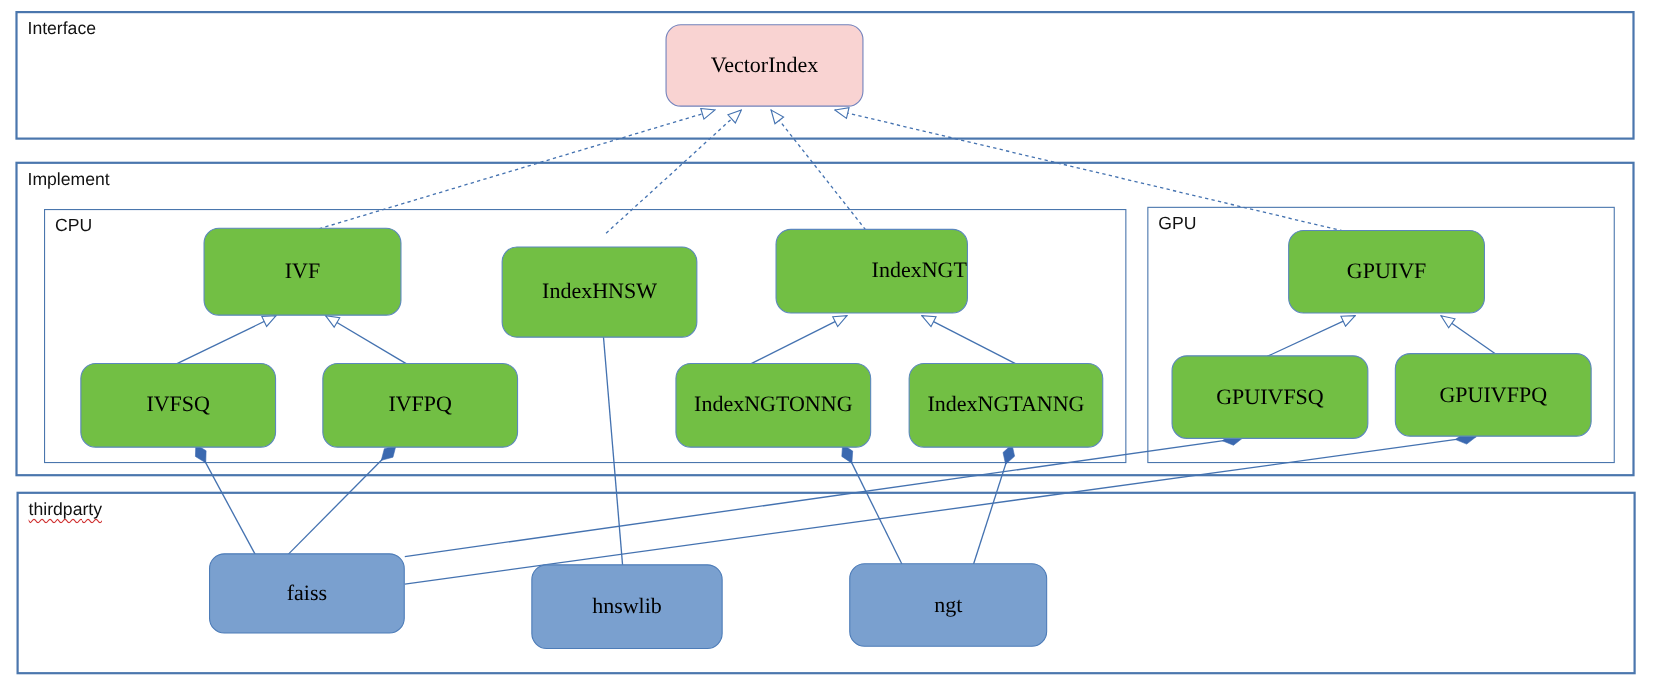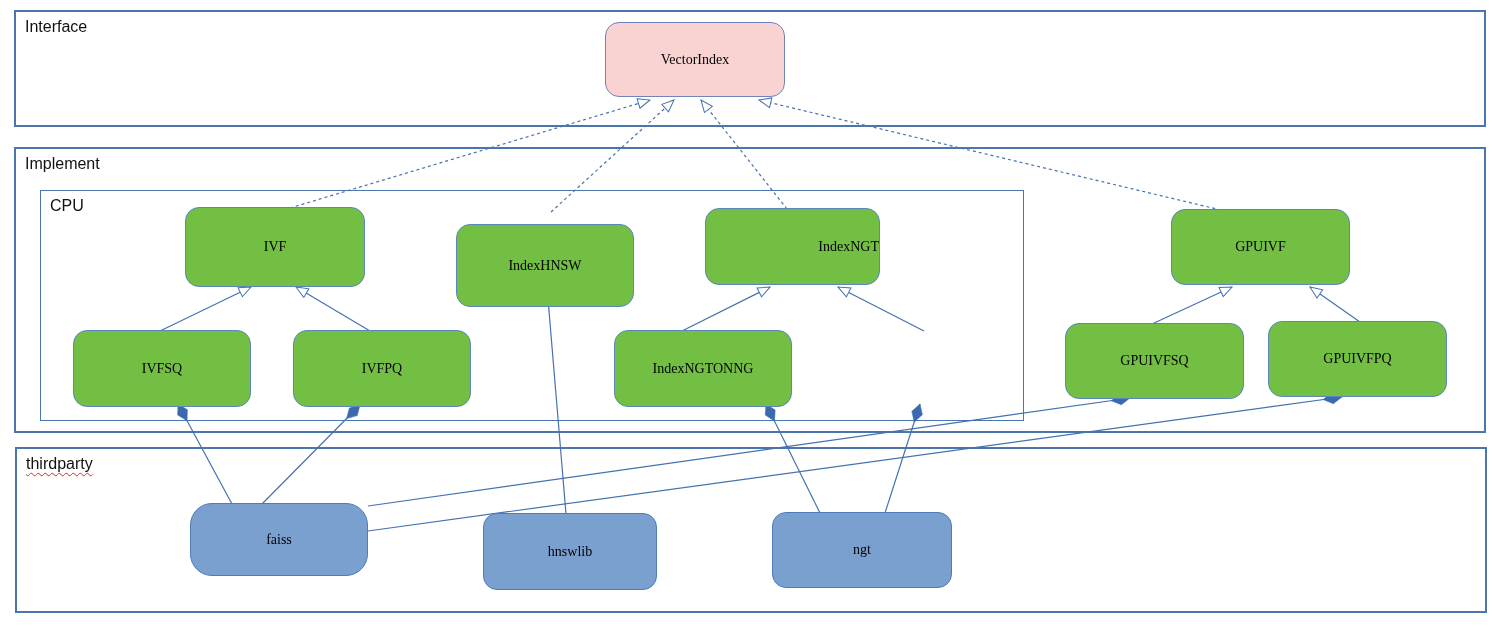--- a/index.html
+++ b/index.html
@@ -17,21 +17,21 @@
     position:absolute;left:9px;top:6px;font-size:16px;color:#111;
     font-family:"Liberation Sans", sans-serif;white-space:nowrap;
   }
   .squiggle{
     text-decoration:underline;text-decoration-style:wavy;text-decoration-color:#d03030;
     text-decoration-thickness:1px;text-underline-offset:3px;
   }
   .node{
     position:absolute;box-sizing:border-box;border-radius:14px;
     display:flex;align-items:center;justify-content:center;
-    font-family:"Liberation Serif", serif;font-size:14px;color:#000;
+    font-family:"Liberation Serif", serif;font-size:20px;color:#000;
     z-index:3;
   }
   .node-impl{background:#72bf44;border:1.5px solid #5b87bd;}
   .node-iface{background:#f9d3d2;border:1.5px solid #7282bc;}
   .node-lib{background:#7aa0cf;border:1.5px solid #4d7cb8;}
   #edges{position:absolute;left:0;top:0;z-index:2;pointer-events:none;}
   .lbl{pointer-events:none;}
 </style>
 </head>
 <body>
@@ -43,20 +43,23 @@
   </div>
 
   <div class="section" style="left:14px;top:147px;width:1472px;height:286px;">
     <div class="section-label lbl">Implement</div>
   </div>
 
   <div class="subsection" style="left:40px;top:190px;width:984px;height:231px;">
     <div class="section-label lbl">CPU</div>
   </div>
 
+  <div class="subsection" style="left:1043px;top:188px;width:425px;height:233px;">
+    <div class="section-label lbl">GPU</div>
+  </div>
 
   <div class="section" style="left:15px;top:447px;width:1472px;height:166px;">
     <div class="section-label lbl squiggle">thirdparty</div>
   </div>
 
   <svg id="edges" width="1503" height="628" viewBox="0 0 1503 628">
     <defs>
       <marker id="tri" markerUnits="userSpaceOnUse" markerWidth="14" markerHeight="12" viewBox="0 0 14 12" refX="13" refY="6" orient="auto">
         <path d="M1,1 L13,6 L1,11 Z" fill="#ffffff" stroke="#4472b0" stroke-width="1"></path>
       </marker>
@@ -113,34 +116,37 @@
   </div>
 
   <div class="node node-impl" style="left:293px;top:330px;width:178px;height:77px;">
     <span class="lbl">IVFPQ</span>
   </div>
 
   <div class="node node-impl" style="left:614px;top:330px;width:178px;height:77px;">
     <span class="lbl">IndexNGTONNG</span>
   </div>
 
+  <div class="node node-impl" style="left:826px;top:330px;width:177px;height:77px;">
+    <span class="lbl">IndexNGTANNG</span>
+  </div>
 
   <div class="node node-impl" style="left:1171px;top:209px;width:179px;height:76px;">
     <span class="lbl">GPUIVF</span>
   </div>
 
   <div class="node node-impl" style="left:1065px;top:323px;width:179px;height:76px;">
     <span class="lbl">GPUIVFSQ</span>
   </div>
 
   <div class="node node-impl" style="left:1268px;top:321px;width:179px;height:76px;">
     <span class="lbl">GPUIVFPQ</span>
   </div>
 
-  <div class="node node-lib" style="left:190px;top:503px;width:178px;height:73px;border-radius:22px;">
+  <div class="node node-lib" style="left:190px;top:503px;width:178px;height:73px;">
     <span class="lbl">faiss</span>
   </div>
 
   <div class="node node-lib" style="left:483px;top:513px;width:174px;height:77px;">
     <span class="lbl">hnswlib</span>
   </div>
 
   <div class="node node-lib" style="left:772px;top:512px;width:180px;height:76px;">
     <span class="lbl">ngt</span>
   </div>

